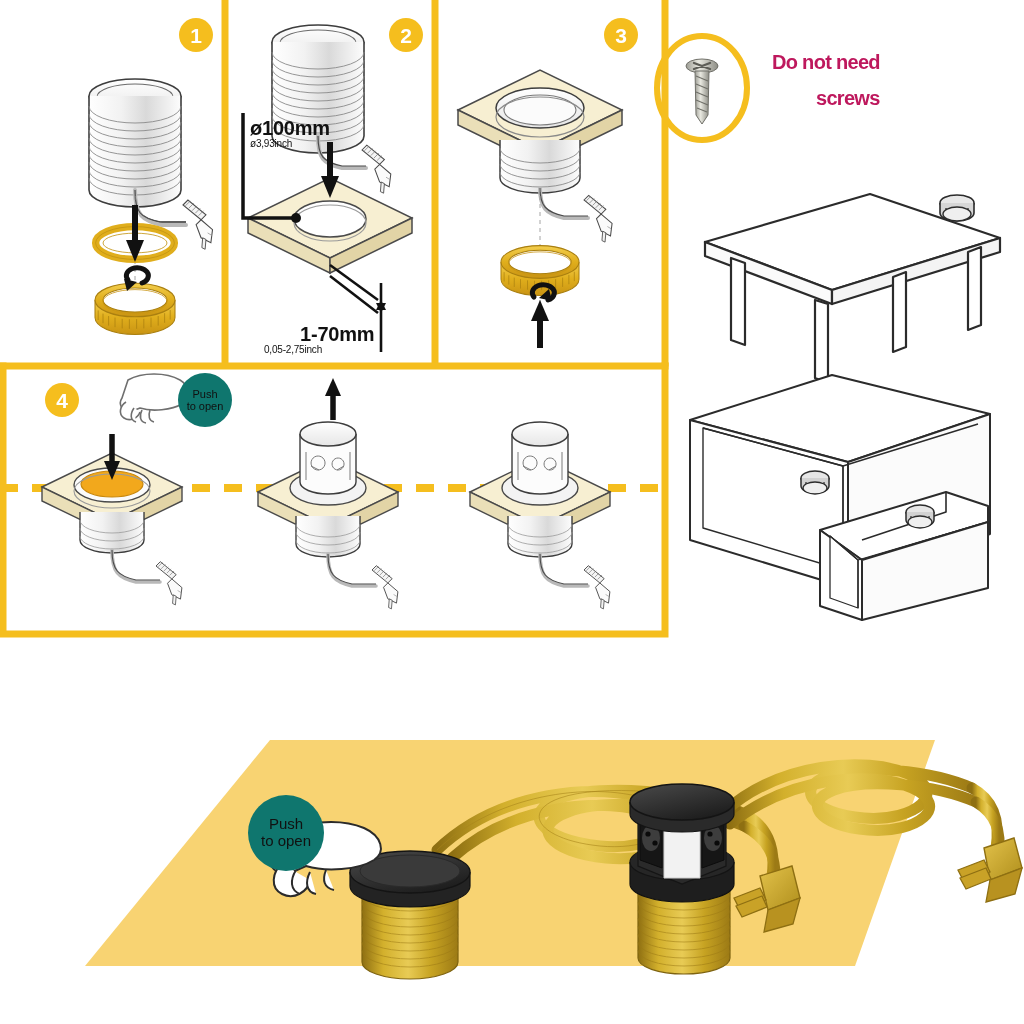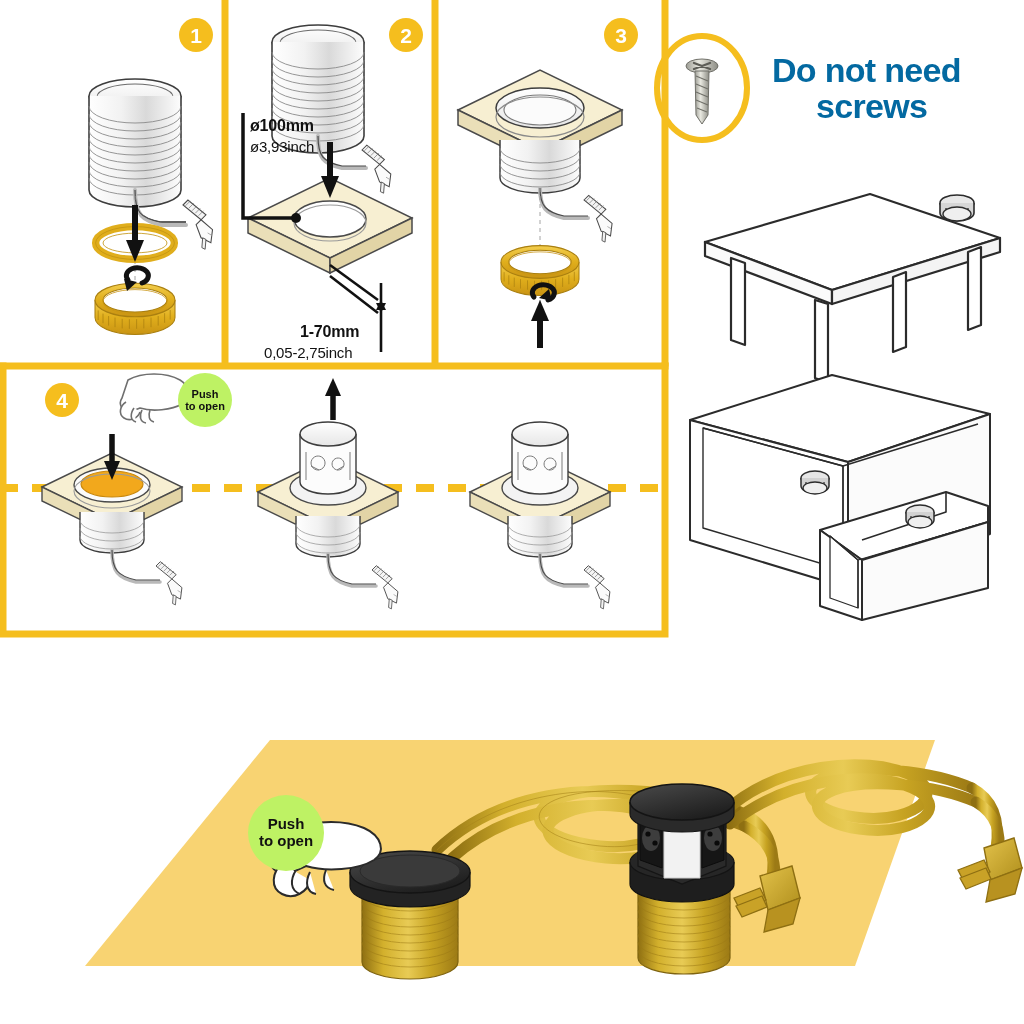--- a/index.html
+++ b/index.html
@@ -2,30 +2,30 @@
 <html><head>
 <meta charset="utf-8">
 <title>Pop-up Socket Installation Guide</title>
 <style>
   html,body{margin:0;padding:0;background:#ffffff;}
   body{width:1024px;height:1024px;position:relative;overflow:hidden;
        font-family:"Liberation Sans", sans-serif;}
   .stage{position:absolute;left:0;top:0;width:1024px;height:1024px;}
   svg.layer{position:absolute;left:0;top:0;width:1024px;height:1024px;overflow:visible;}
   .txt{position:absolute;white-space:pre;}
-  .dim-bold{font-size:16px;font-weight:bold;color:#111111;letter-spacing:-0.2px;}
-  .dim-reg{font-size:15px;font-weight:normal;color:#111111;letter-spacing:-0.2px;}
-  .headline{font-size:34px;font-weight:bold;color:#0369a1;line-height:1.08;
+  .dim-bold{font-size:20px;font-weight:bold;color:#111111;letter-spacing:-0.2px;}
+  .dim-reg{font-size:10px;font-weight:normal;color:#111111;letter-spacing:-0.2px;}
+  .headline{font-size:20px;font-weight:bold;color:#be185d;line-height:1.08;
             letter-spacing:-0.7px;}
   .badge-num{position:absolute;width:34px;height:34px;border-radius:50%;
              background:#F5BE1E;color:#ffffff;font-weight:bold;font-size:21px;
              display:flex;align-items:center;justify-content:center;line-height:1;}
-  .pill{position:absolute;border-radius:50%;background:#bef264;
+  .pill{position:absolute;border-radius:50%;background:#0f766e;
         display:flex;flex-direction:column;align-items:center;justify-content:center;
-        color:#111111;font-weight:bold;line-height:1.12;}
+        color:#111111;font-weight:normal;line-height:1.12;}
   .pill.small{width:54px;height:54px;font-size:11px;}
   .pill.big{width:76px;height:76px;font-size:15px;}
 </style>
 </head>
 <body>
 
 <div class="stage">
 
   <svg class="layer" viewBox="0 0 1024 1024">
     <defs>

